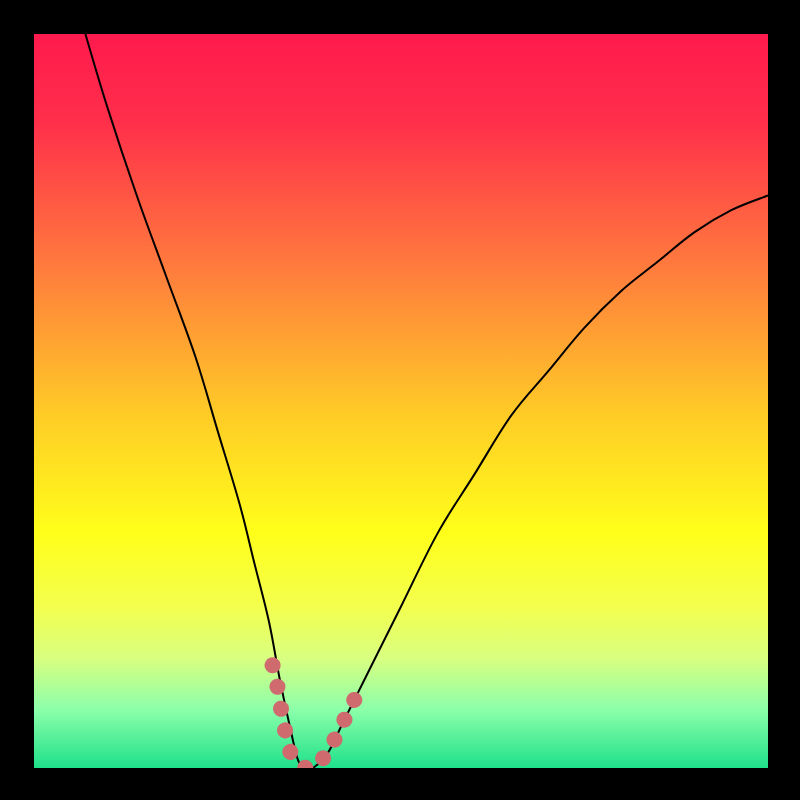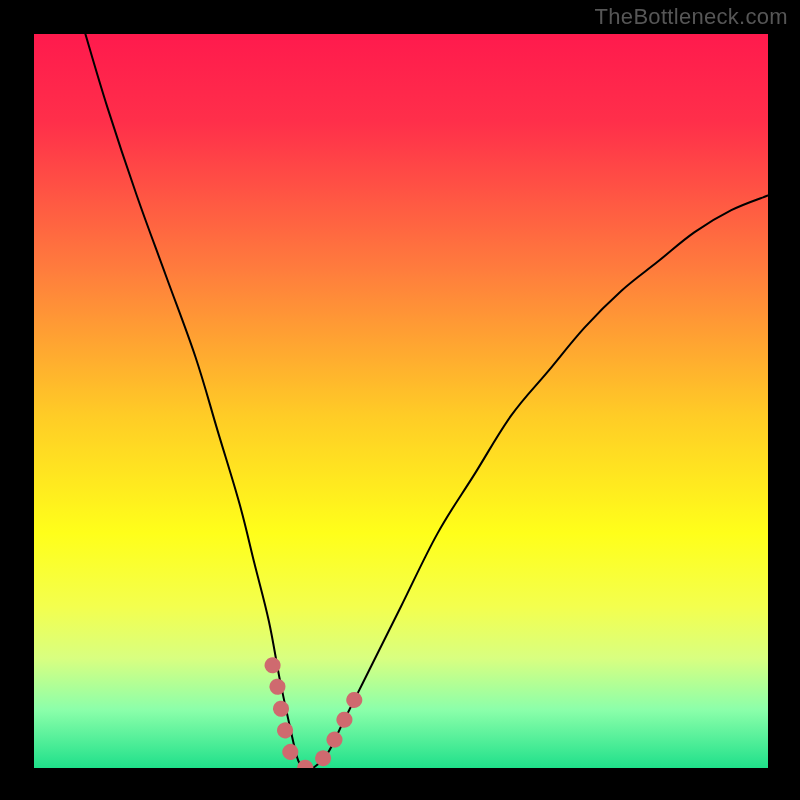--- a/index.html
+++ b/index.html
@@ -24,21 +24,20 @@
     color: #565656;
     font-weight: 500;
     letter-spacing: 0.3px;
     z-index: 5;
   }
 </style>
 </head>
 <body>
 
 <div class="container">
-  <div class="watermark">TheBottleneck.com</div>
   <svg id="chart-svg" width="800" height="800" viewBox="0 0 800 800">
     <defs>
       <linearGradient id="bg-grad" x1="0" y1="0" x2="0" y2="1">
           <stop offset="0%" stop-color="#ff1a4d"></stop>
           <stop offset="12%" stop-color="#ff2f4a"></stop>
           <stop offset="32%" stop-color="#ff7c3d"></stop>
           <stop offset="52%" stop-color="#ffcc26"></stop>
           <stop offset="68%" stop-color="#ffff1a"></stop>
           <stop offset="78%" stop-color="#f3ff4e"></stop>
           <stop offset="85%" stop-color="#d9ff80"></stop>

